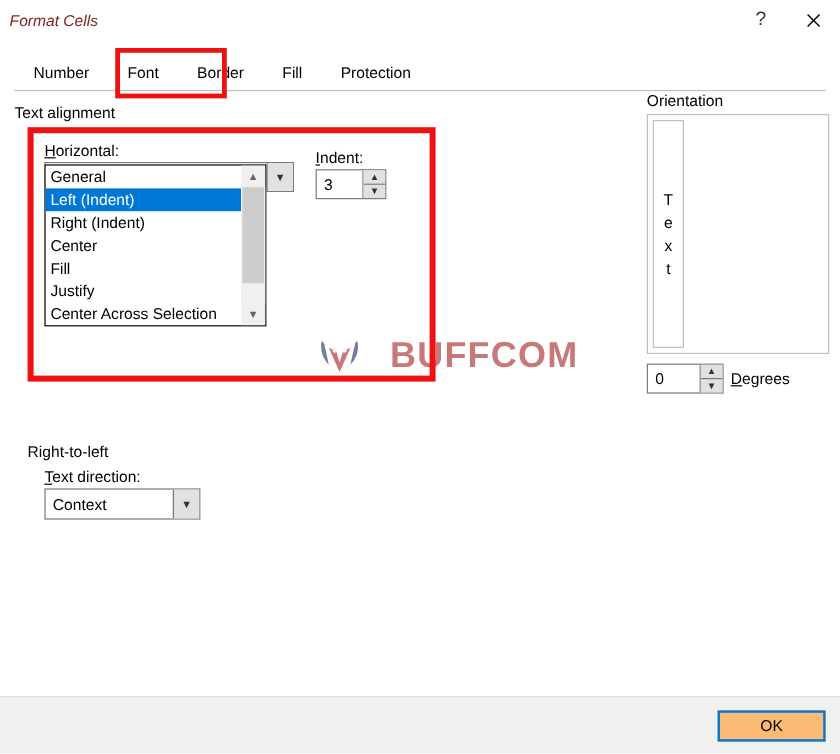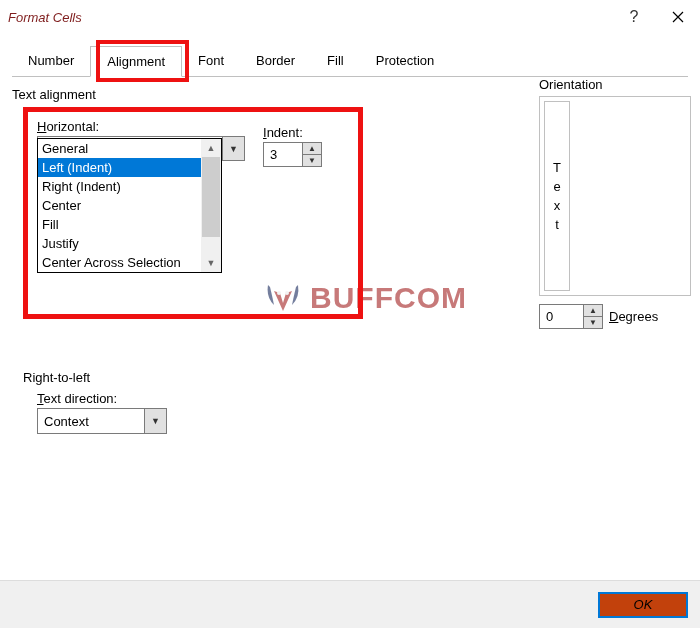--- a/index.html
+++ b/index.html
@@ -49,43 +49,42 @@
   .orientation .vtext span { font-size: 13px; line-height: 1; }
   .orientation .dial { position: absolute; left: 34px; top: 4px; right: 4px; bottom: 4px; }
   .diamond { width: 9px; height: 9px; background: #000; transform: rotate(45deg); position: absolute; }
   .dot { width: 4px; height: 4px; background: #000; border-radius: 50%; position: absolute; }
   .red-diamond { width: 9px; height: 9px; background: #c00000; transform: rotate(45deg); position: absolute; }
   .dial-text { position: absolute; left: 14px; top: 88px; font-size: 13px; }
   .dial-line { position: absolute; left: 46px; top: 94px; width: 54px; height: 1px; background: #000; }
   .deg-row { display: flex; align-items: center; margin-top: 8px; gap: 6px; }
   .footer { position: absolute; left: 0; right: 0; bottom: 0; height: 48px; border-top: 1px solid #ddd; display: flex; align-items: center; justify-content: flex-end; padding-right: 12px; gap: 10px; background: #f0f0f0; }
   .btn { width: 90px; height: 26px; border: 1px solid #adadad; background: #e1e1e1; display: flex; align-items: center; justify-content: center; }
-  .btn.ok { border: 2px solid #0078d7; background: #c2410c; font-style: italic; }
+  .btn.ok { border: 2px solid #0078d7; background: #fdba74; }
   u { text-decoration: underline; }
-  .watermark { position: absolute; left: 250px; top: 200px; z-index: 0; opacity: 0.65; display: flex; align-items: center; gap: 6px; pointer-events: none; }
+  .watermark { position: absolute; left: 250px; top: 200px; z-index: 0; opacity: 0.65; display: flex; align-items: center; gap: 21px; pointer-events: none; }
   .watermark .txt { font-size: 30px; font-weight: 800; color: #a33; letter-spacing: 1px; }
   .chev { font-size: 9px; color: #333; }
 </style>
 </head>
 <body>
 
 <div class="titlebar">
   <div class="title">Format Cells</div>
   <div class="help">?</div>
   <div class="close">
     <svg viewBox="0 0 12 12">
         <path d="M1 1 L11 11 M11 1 L1 11" stroke="#000" stroke-width="1.2"></path>
       </svg>
   </div>
 </div>
 
 <div class="content">
   <div class="tabs">
     <div class="tab">Number</div>
-    <div class="tab active">Alignment</div>
     <div class="tab">Font</div>
     <div class="tab">Border</div>
     <div class="tab">Fill</div>
     <div class="tab">Protection</div>
     <div class="red-tab-box"></div>
   </div>
 
   <div class="body-area">
     <div class="watermark">
       <svg width="42" height="42" viewBox="0 0 42 42">

